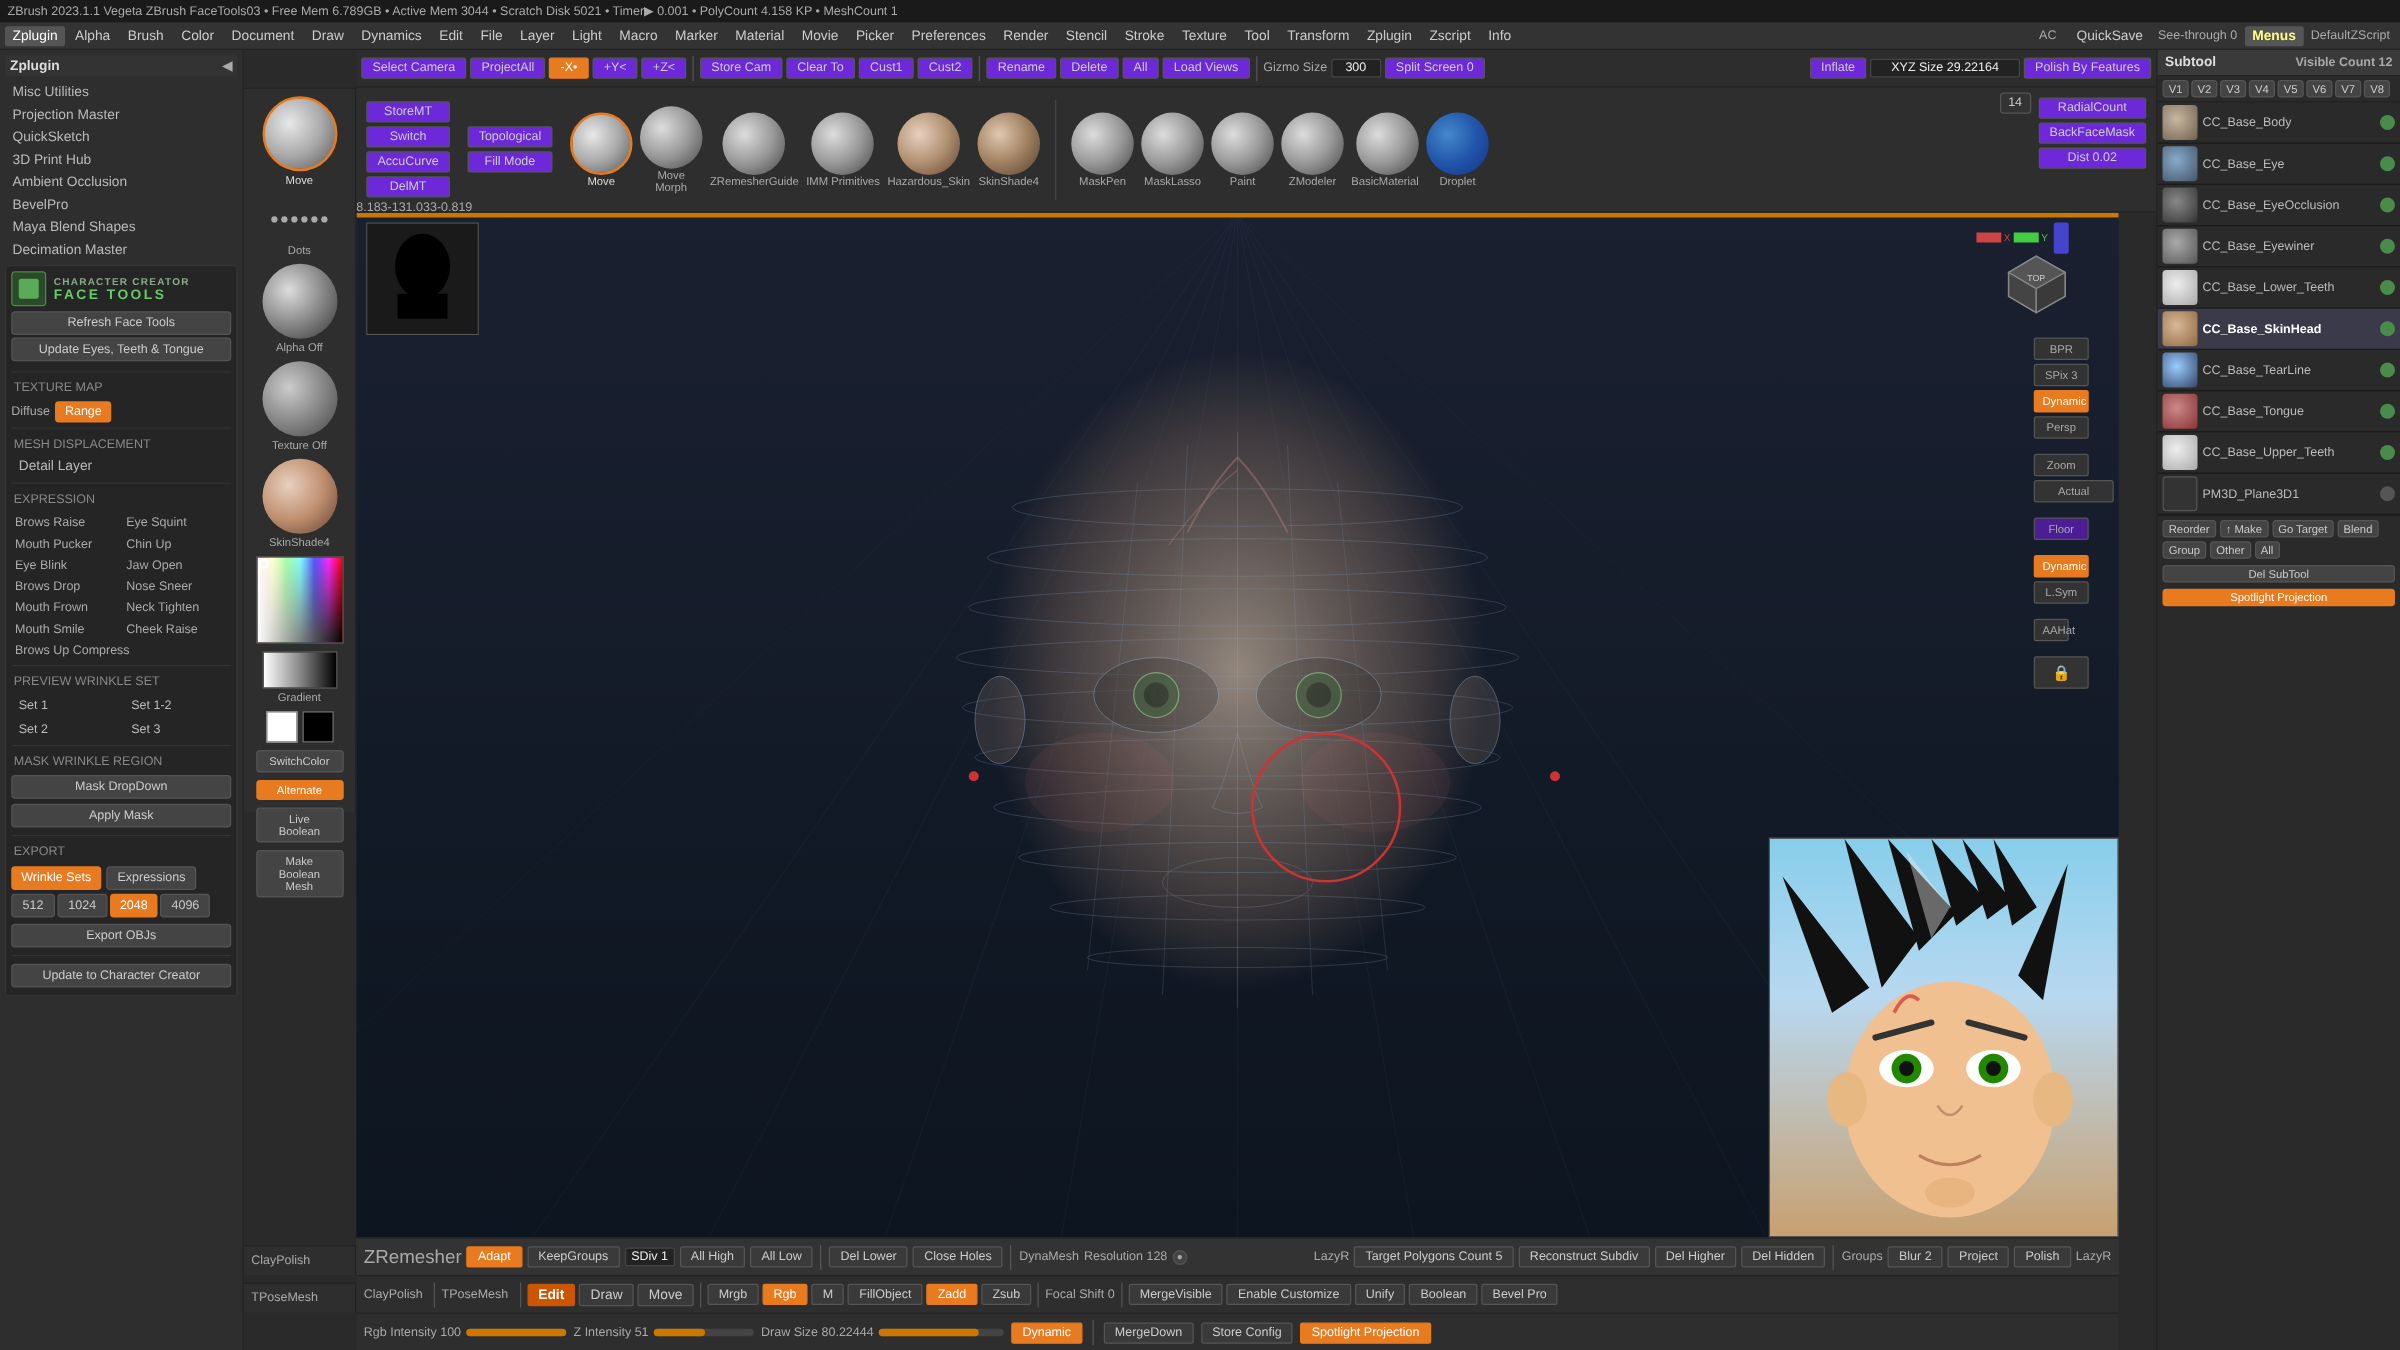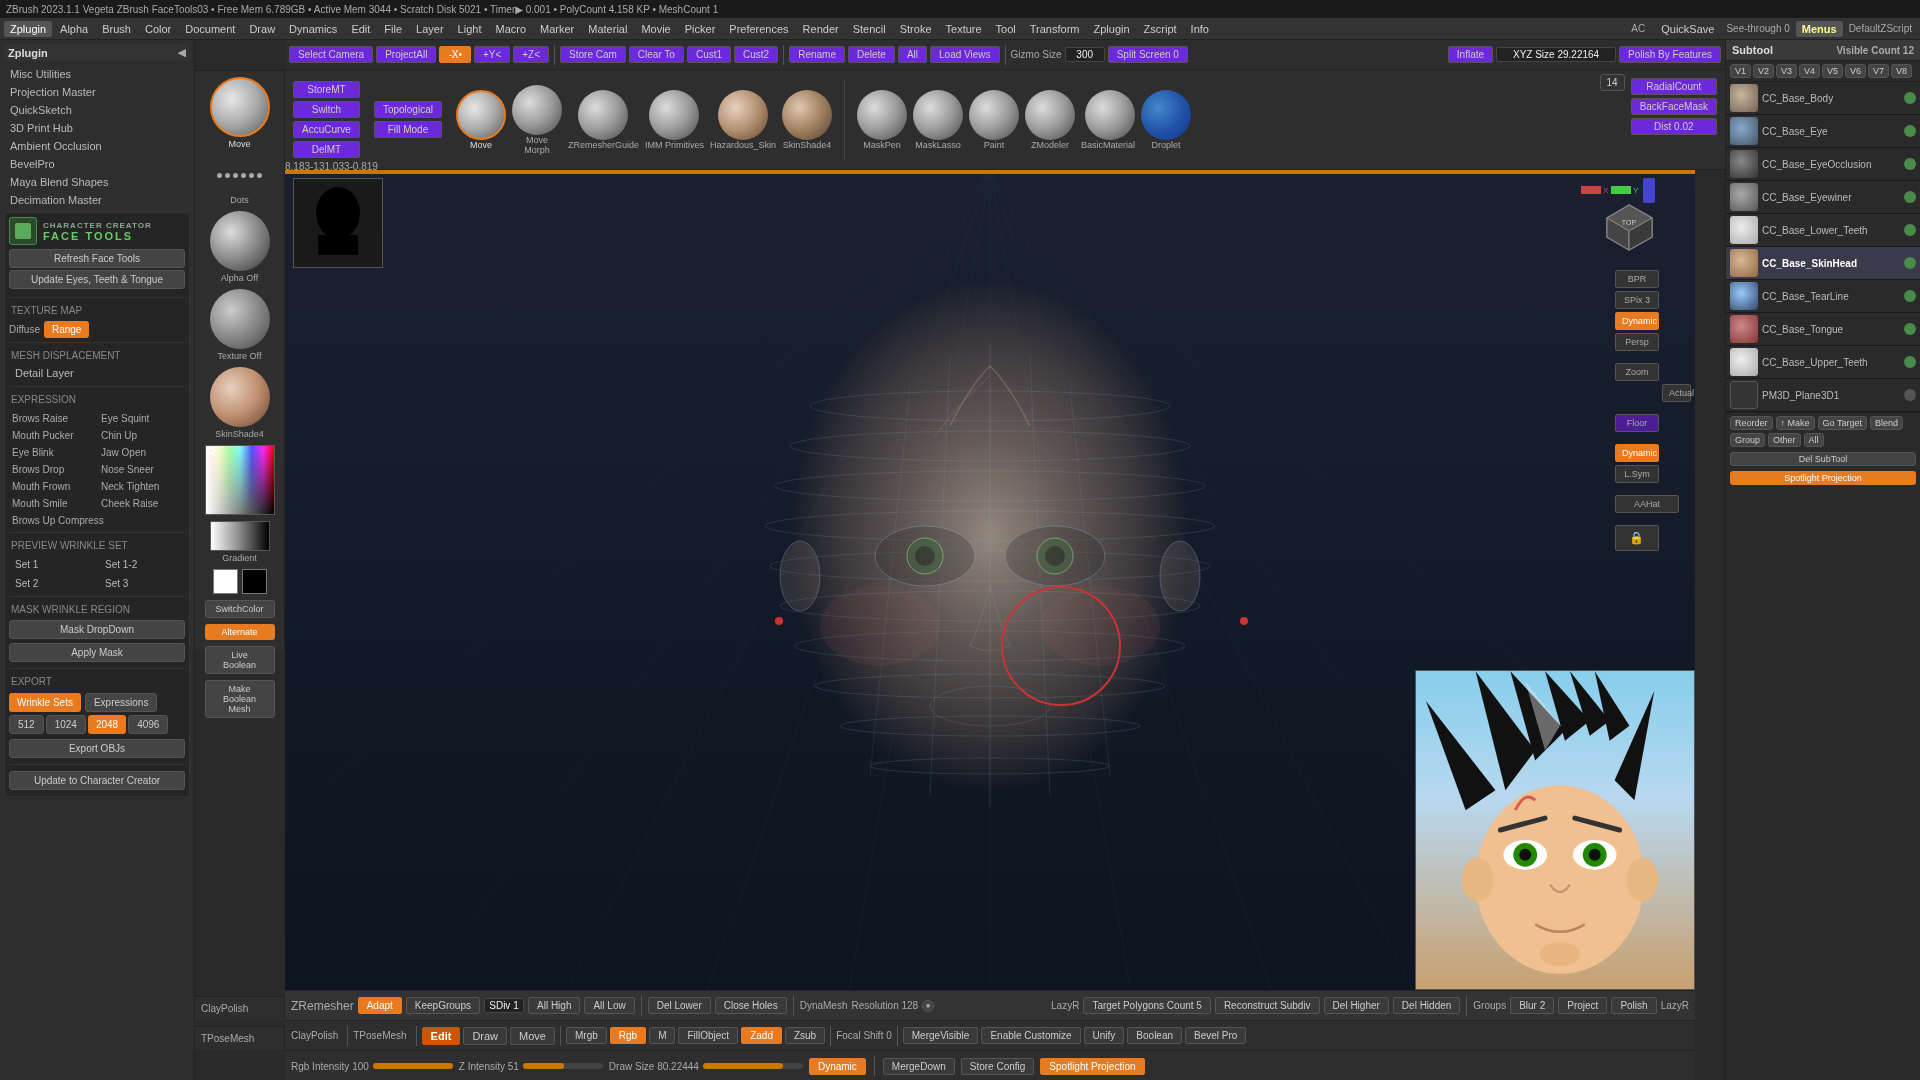--- a/index.html
+++ b/index.html
@@ -641,28 +641,28 @@
       </svg>
     </div>
 
     <div style="position:absolute;top:100px;right:4px;display:flex;flex-direction:column;gap:3px;">
       <div style="background:#333;border:1px solid #555;padding:3px 6px;font-size:9px;color:#aaa;cursor:pointer;border-radius:2px;text-align:center;width:44px;">BPR</div>
       <div style="background:#333;border:1px solid #555;padding:3px 6px;font-size:9px;color:#aaa;cursor:pointer;border-radius:2px;text-align:center;width:44px;">SPix 3</div>
       <div style="background:#e87a20;border:1px solid #e87a20;padding:3px 6px;font-size:9px;color:#fff;cursor:pointer;border-radius:2px;text-align:center;width:44px;">Dynamic</div>
       <div style="background:#333;border:1px solid #555;padding:3px 6px;font-size:9px;color:#aaa;cursor:pointer;border-radius:2px;text-align:center;width:44px;">Persp</div>
       <div style="height:6px;"></div>
       <div style="background:#333;border:1px solid #555;padding:3px 6px;font-size:9px;color:#aaa;cursor:pointer;border-radius:2px;text-align:center;width:44px;">Zoom</div>
-      <div style="background:#333;border:1px solid #555;padding:3px 6px;font-size:9px;color:#aaa;cursor:pointer;border-radius:2px;text-align:center;width:29px;margin-left:47px;">Actual</div>
+      <div style="background:#333;border:1px solid #555;padding:3px 6px;font-size:9px;color:#aaa;cursor:pointer;border-radius:2px;text-align:center;width:64px;">Actual</div>
       <div style="height:6px;"></div>
       <div style="background:#4c1d95;border:1px solid #555;padding:3px 6px;font-size:9px;color:#aaa;cursor:pointer;border-radius:2px;text-align:center;width:44px;">Floor</div>
       <div style="height:6px;"></div>
       <div style="background:#e87a20;border:1px solid #e87a20;padding:3px 6px;font-size:9px;color:#fff;cursor:pointer;border-radius:2px;text-align:center;width:44px;">Dynamic</div>
       <div style="background:#333;border:1px solid #555;padding:3px 6px;font-size:9px;color:#aaa;cursor:pointer;border-radius:2px;text-align:center;width:44px;">L.Sym</div>
       <div style="height:6px;"></div>
-      <div style="background:#333;border:1px solid #555;padding:3px 6px;font-size:9px;color:#aaa;cursor:pointer;border-radius:2px;text-align:center;width:64px;">AAHat</div>
+      <div style="background:#333;border:1px solid #555;padding:3px 6px;font-size:9px;color:#aaa;cursor:pointer;border-radius:2px;text-align:center;width:28px;">AAHat</div>
       <div style="height:6px;"></div>
       <div style="background:#333;border:1px solid #555;padding:5px 6px;font-size:12px;color:#aaa;cursor:pointer;border-radius:2px;text-align:center;width:44px;">🔒</div>
     </div>
 
     <div style="position:absolute;left:55%;top:58%;width:120px;height:120px;border:2px solid #cc3333;border-radius:50%;transform:translate(-50%,-50%);"></div>
 
     <div style="position:absolute;left:35%;top:55%;width:8px;height:8px;background:#cc3333;border-radius:50%;transform:translate(-50%,-50%);"></div>
     <div style="position:absolute;left:68%;top:55%;width:8px;height:8px;background:#cc3333;border-radius:50%;transform:translate(-50%,-50%);"></div>
   </div>
 
@@ -804,21 +804,21 @@
     <button class="btn-dark" style="font-size:9px;padding:1px 4px;">Other</button>
     <button class="btn-dark" style="font-size:9px;padding:1px 4px;">All</button>
     <button class="btn-dark" style="font-size:9px;padding:1px 4px;width:100%;margin-top:2px;">Del SubTool</button>
     <button class="btn-orange" style="font-size:9px;padding:2px 4px;width:100%;margin-top:2px;">Spotlight Projection</button>
   </div>
 </div>
 
 <div style="position:absolute;bottom:0;left:285px;right:225px;height:90px;background:#2e2e2e;border-top:1px solid #222;z-index:80;">
 
   <div style="display:flex;align-items:center;height:30px;padding:0 6px;gap:4px;border-bottom:1px solid #222;background:#333;">
-    <span style="font-size:12px;color:#aaa;">ZRemesher</span>
+    <span style="font-size:15px;color:#aaa;">ZRemesher</span>
     <button class="bottom-btn active-orange">Adapt</button>
     <button class="bottom-btn">KeepGroups</button>
     <span class="val-display">SDiv 1</span>
     <button class="bottom-btn">All High</button>
     <button class="bottom-btn">All Low</button>
     <div class="bottom-separator"></div>
     <button class="bottom-btn">Del Lower</button>
     <button class="bottom-btn">Close Holes</button>
     <div class="bottom-separator"></div>
     <span style="font-size:10px;color:#aaa;">DynaMesh</span>

